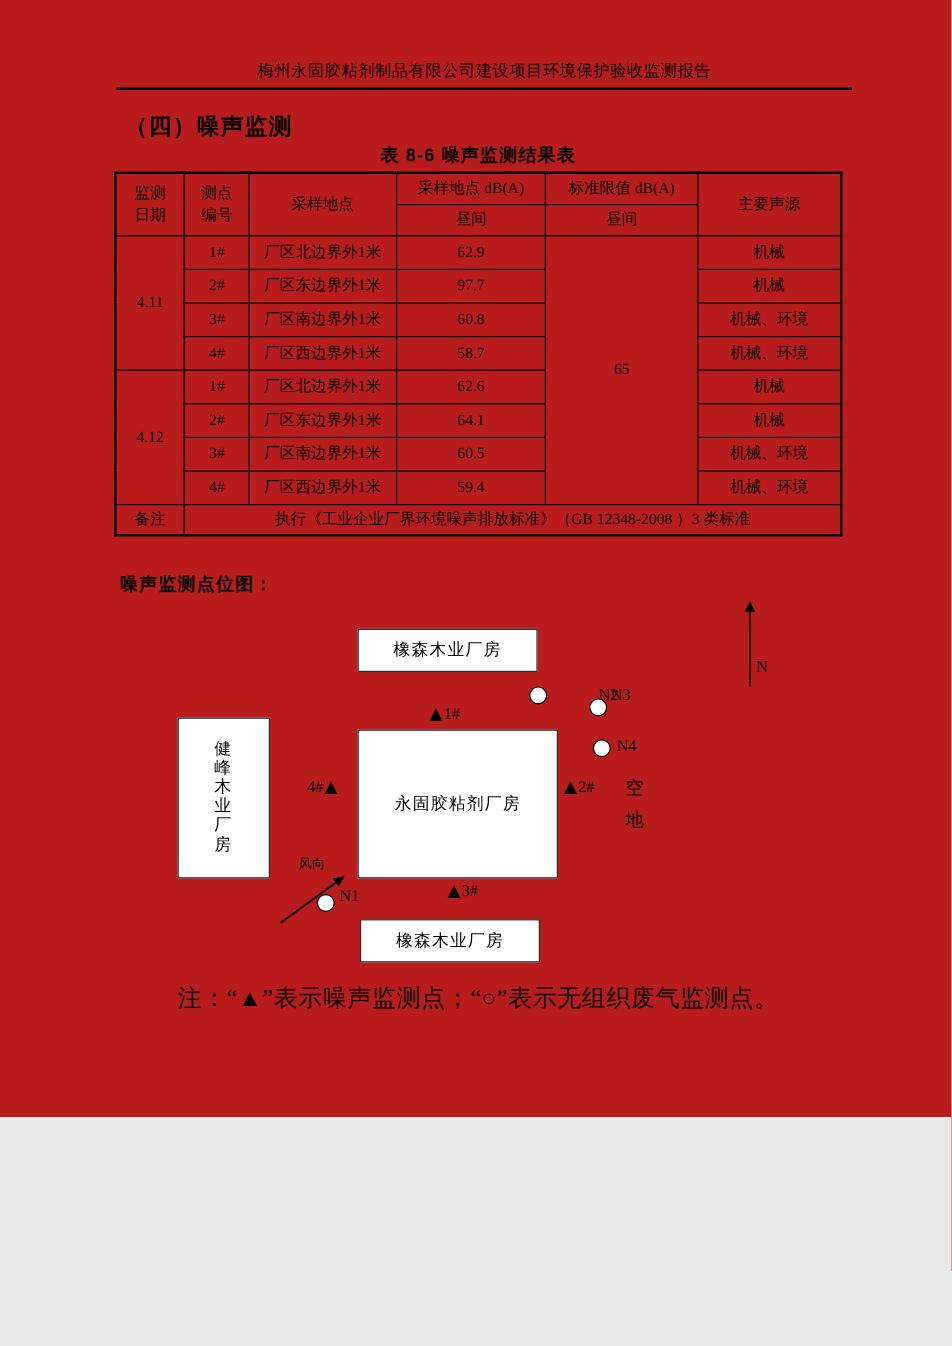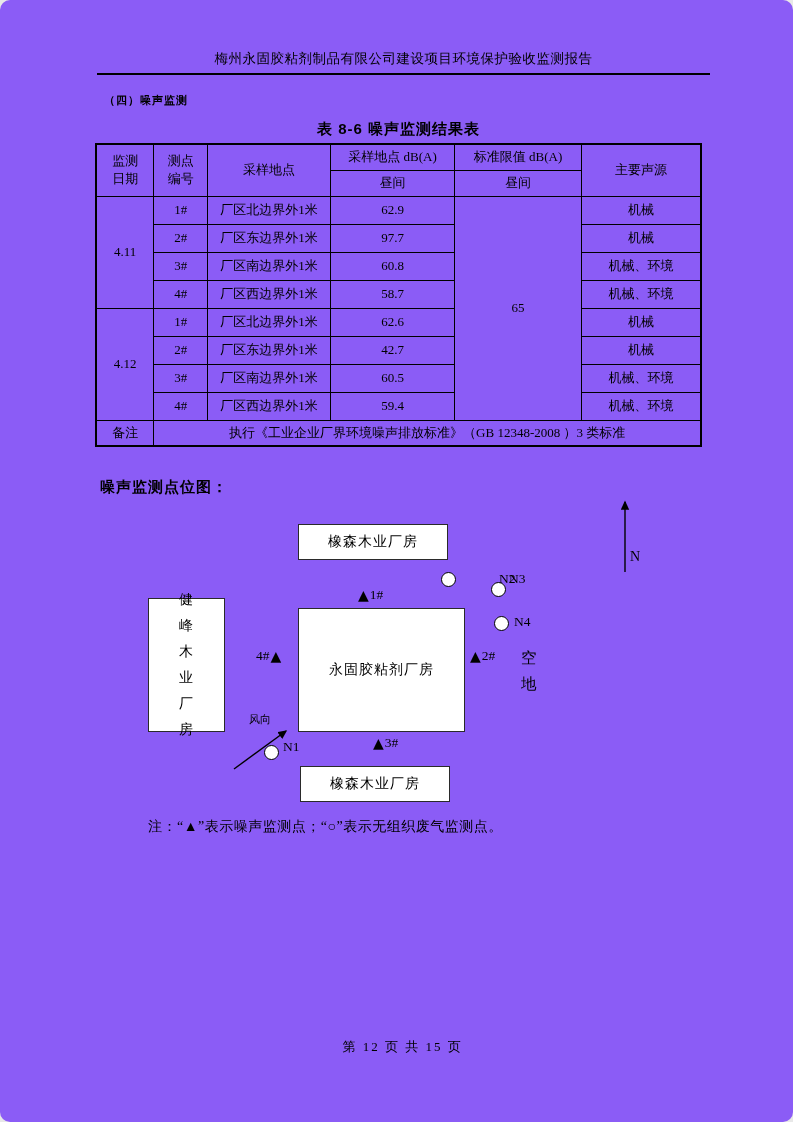--- a/index.html
+++ b/index.html
@@ -1,32 +1,31 @@
 <!DOCTYPE html>
 <html><head>
 <meta charset="utf-8">
 <style>
   * { margin:0; padding:0; box-sizing:border-box; }
   html,body { background:#e8e8e8; }
   .page {
-    position:relative; width:793px; height:1122px; margin:0 auto;
-    background:#8b5cf6; overflow:hidden; color:#000;
+    position:relative; width:793px; height:931px; margin:0 auto;
+    background:#b91c1c; overflow:hidden; color:#000;
     font-family:"Liberation Serif","DejaVu Serif",serif;
-    border-radius:10px;
   }
   
   .running-head {
     position:absolute; left:97px; top:50px; width:613px;
     text-align:center; font-size:13.5px; letter-spacing:0.5px;
     padding-bottom:5px; border-bottom:2px solid #000;
   }
   .section-title {
     position:absolute; left:104px; top:93px;
     font-family:"Liberation Sans","DejaVu Sans",sans-serif;
-    font-weight:bold; font-size:11px; letter-spacing:1px;
+    font-weight:bold; font-size:19px; letter-spacing:1px;
   }
   .table-title {
     position:absolute; left:95px; top:120px; width:607px; text-align:center;
     font-family:"Liberation Sans","DejaVu Sans",sans-serif;
     font-weight:bold; font-size:15px; letter-spacing:1px;
   }
   
   table.results {
     position:absolute; left:95px; top:143px; width:607px;
     border-collapse:collapse; border:2px solid #000;
@@ -47,41 +46,41 @@
     font-family:"Liberation Sans","DejaVu Sans",sans-serif;
     font-weight:bold; font-size:15px; letter-spacing:1px;
   }
   .dbox {
     position:absolute; border:1.6px solid #2a2a2a; background:#fff;
     display:flex; align-items:center; justify-content:center;
     font-size:14px; letter-spacing:1px;
   }
   .v-text {
     display:block; width:1.15em; word-break:break-all;
-    text-align:center; line-height:26px; font-size:14px;
+    line-height:16px; font-size:14px;
   }
   .pt {
     position:absolute; font-size:13.5px; white-space:nowrap;
     display:flex; align-items:center; gap:1px;
   }
   .tri { font-size:14px; line-height:14px;
          font-family:"DejaVu Sans",sans-serif; }
   .gas-circle {
     position:absolute; width:15px; height:15px; border:1.4px solid #000;
     border-radius:50%; background:#fff;
   }
   .gas-label { position:absolute; font-size:13.5px; white-space:nowrap; }
   .open-area {
     position:absolute; width:1.2em; word-break:break-all;
     font-size:15.5px; line-height:26px; letter-spacing:0;
   }
   .wind-label { position:absolute; font-size:11px; }
   .n-label { position:absolute; font-size:14px; }
   .note-line {
-    position:absolute; left:148px; top:818px; font-size:14px;
+    position:absolute; left:148px; top:818px; font-size:20px;
     letter-spacing:0.5px; white-space:nowrap;
   }
   .footer {
     position:absolute; left:0; top:1038px; width:100%;
     text-align:center; font-size:13px; letter-spacing:2px;padding-left:12px;
   }
   svg { position:absolute; overflow:visible; }
 </style>
 </head>
 <body>
@@ -145,21 +144,21 @@
     <tr class="drow">
       <td rowspan="4">4.12</td>
       <td>1#</td>
       <td>厂区北边界外1米</td>
       <td>62.6</td>
       <td>机械</td>
     </tr>
     <tr class="drow">
       <td>2#</td>
       <td>厂区东边界外1米</td>
-      <td>42.7</td>
+      <td>64.1</td>
       <td>机械</td>
     </tr>
     <tr class="drow">
       <td>3#</td>
       <td>厂区南边界外1米</td>
       <td>60.5</td>
       <td>机械、环境</td>
     </tr>
     <tr class="drow">
       <td>4#</td>

